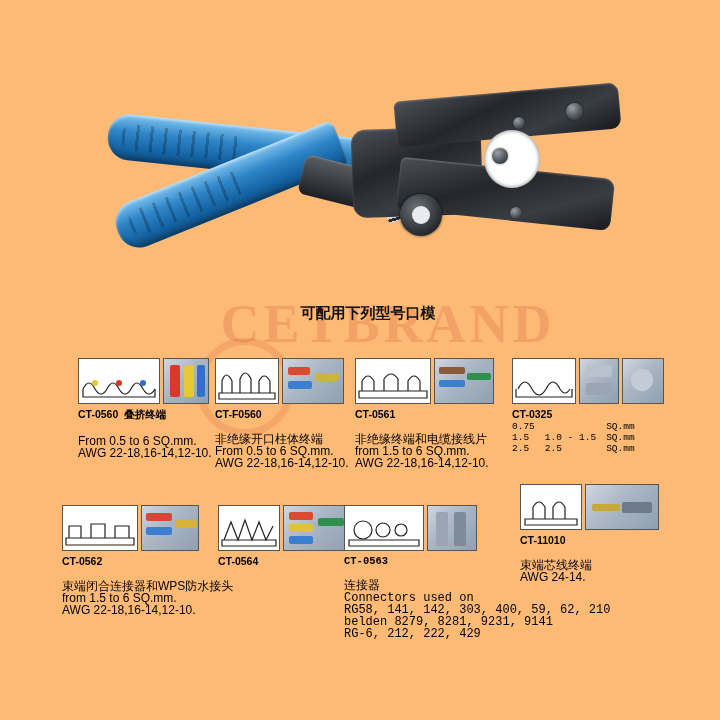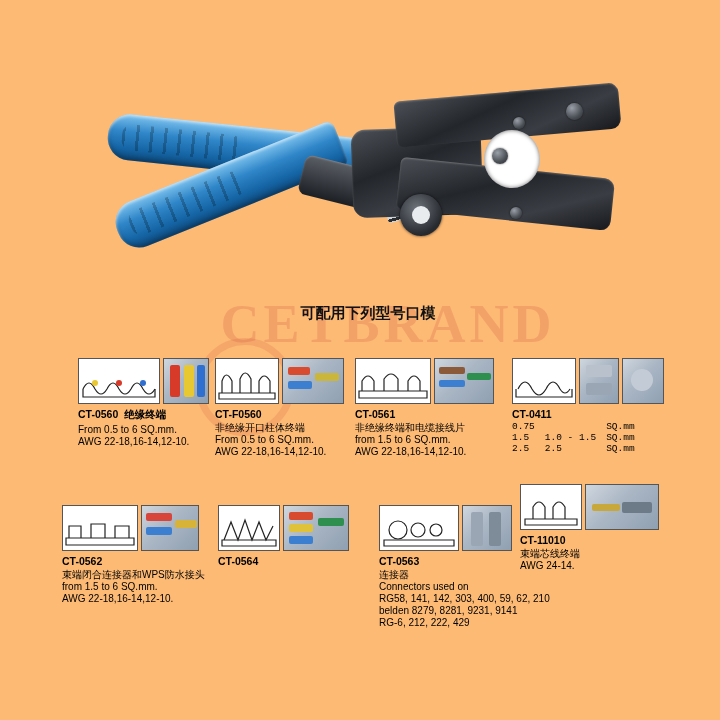--- a/index.html
+++ b/index.html
@@ -183,24 +183,24 @@
   }
   .swatch { position: absolute; border-radius: 2px; }
   .card-title {
     font-size: 10.5px;
     font-weight: bold;
     color: #000;
     margin-top: 4px;
     white-space: nowrap;
   }
   .card-lines {
-    font-size: 10px;
+    font-size: 12px;
     line-height: 12px;
     color: #000;
-    margin-top: 2px;
+    margin-top: 13px;
   }
   .card-lines div { white-space: nowrap; }
 
   .die-svg { display: block; }
   table.spec { border-collapse: collapse; font-size: 9.5px; margin-top: 1px; }
   table.spec td { padding: 0 10px 0 0; white-space: nowrap; font-family: Liberation Mono, monospace; }
 </style>
 </head>
 <body>
 
@@ -243,21 +243,21 @@
         </svg>
       </div>
       <div class="fig photo" style="width:46px;height:46px;">
         <span class="swatch" style="left:6px;top:6px;width:10px;height:32px;background:#d83a2a;"></span>
         <span class="swatch" style="left:20px;top:6px;width:10px;height:32px;background:#e8c832;"></span>
         <span class="swatch" style="left:33px;top:6px;width:8px;height:32px;background:#2f6fd0;"></span>
       </div>
     </div>
     <div class="card-title">
       <span>CT-0560</span>
-      &nbsp;<span>绝缘终端</span>
+      &nbsp;<span>叠挤终端</span>
     </div>
     <div class="card-lines">
       <div>From 0.5 to 6 SQ.mm.</div>
       <div>AWG 22-18,16-14,12-10.</div>
     </div>
   </div>
 
   <div class="card" style="left:215px; top:358px;">
     <div class="card-figs">
       <div class="fig" style="width:64px;height:46px;">
@@ -315,21 +315,21 @@
         </svg>
       </div>
       <div class="fig photo" style="width:40px;height:46px;">
         <span class="swatch" style="left:6px;top:6px;width:26px;height:12px;background:#b9c2cc;"></span>
         <span class="swatch" style="left:6px;top:24px;width:26px;height:12px;background:#9aa6b4;"></span>
       </div>
       <div class="fig photo" style="width:42px;height:46px;">
         <span class="swatch" style="left:8px;top:10px;width:22px;height:22px;background:#c3ccd6;border-radius:50%;"></span>
       </div>
     </div>
-    <div class="card-title">CT-0411</div>
+    <div class="card-title">CT-0325</div>
     <table class="spec">
       <tbody>
           <tr>
         <td>0.75</td>
         <td></td>
         <td>SQ.mm</td>
       </tr>
       <tr>
         <td>1.5</td>
         <td>1.0 - 1.5</td>
@@ -379,21 +379,21 @@
       <div class="fig photo" style="width:66px;height:46px;">
         <span class="swatch" style="left:5px;top:6px;width:24px;height:8px;background:#d84b2f;"></span>
         <span class="swatch" style="left:5px;top:18px;width:24px;height:8px;background:#e0c23a;"></span>
         <span class="swatch" style="left:5px;top:30px;width:24px;height:8px;background:#3c7fd0;"></span>
         <span class="swatch" style="left:34px;top:12px;width:26px;height:8px;background:#2f8f4e;"></span>
       </div>
     </div>
     <div class="card-title">CT-0564</div>
   </div>
 
-  <div class="card" style="left:379px; top:505px;">
+  <div class="card" style="left:344px; top:505px;font-family:Liberation Mono, monospace;">
     <div class="card-figs">
       <div class="fig" style="width:80px;height:46px;">
         <svg class="die-svg" width="78" height="44" viewBox="0 0 78 44">
           <circle cx="18" cy="24" r="9" fill="none" stroke="#222" stroke-width="1.2"></circle>
           <circle cx="38" cy="24" r="7" fill="none" stroke="#222" stroke-width="1.2"></circle>
           <circle cx="56" cy="24" r="6" fill="none" stroke="#222" stroke-width="1.2"></circle>
           <path d="M4 34 L74 34 L74 40 L4 40 Z" fill="none" stroke="#222" stroke-width="1.2"></path>
         </svg>
       </div>
       <div class="fig photo" style="width:50px;height:46px;">

